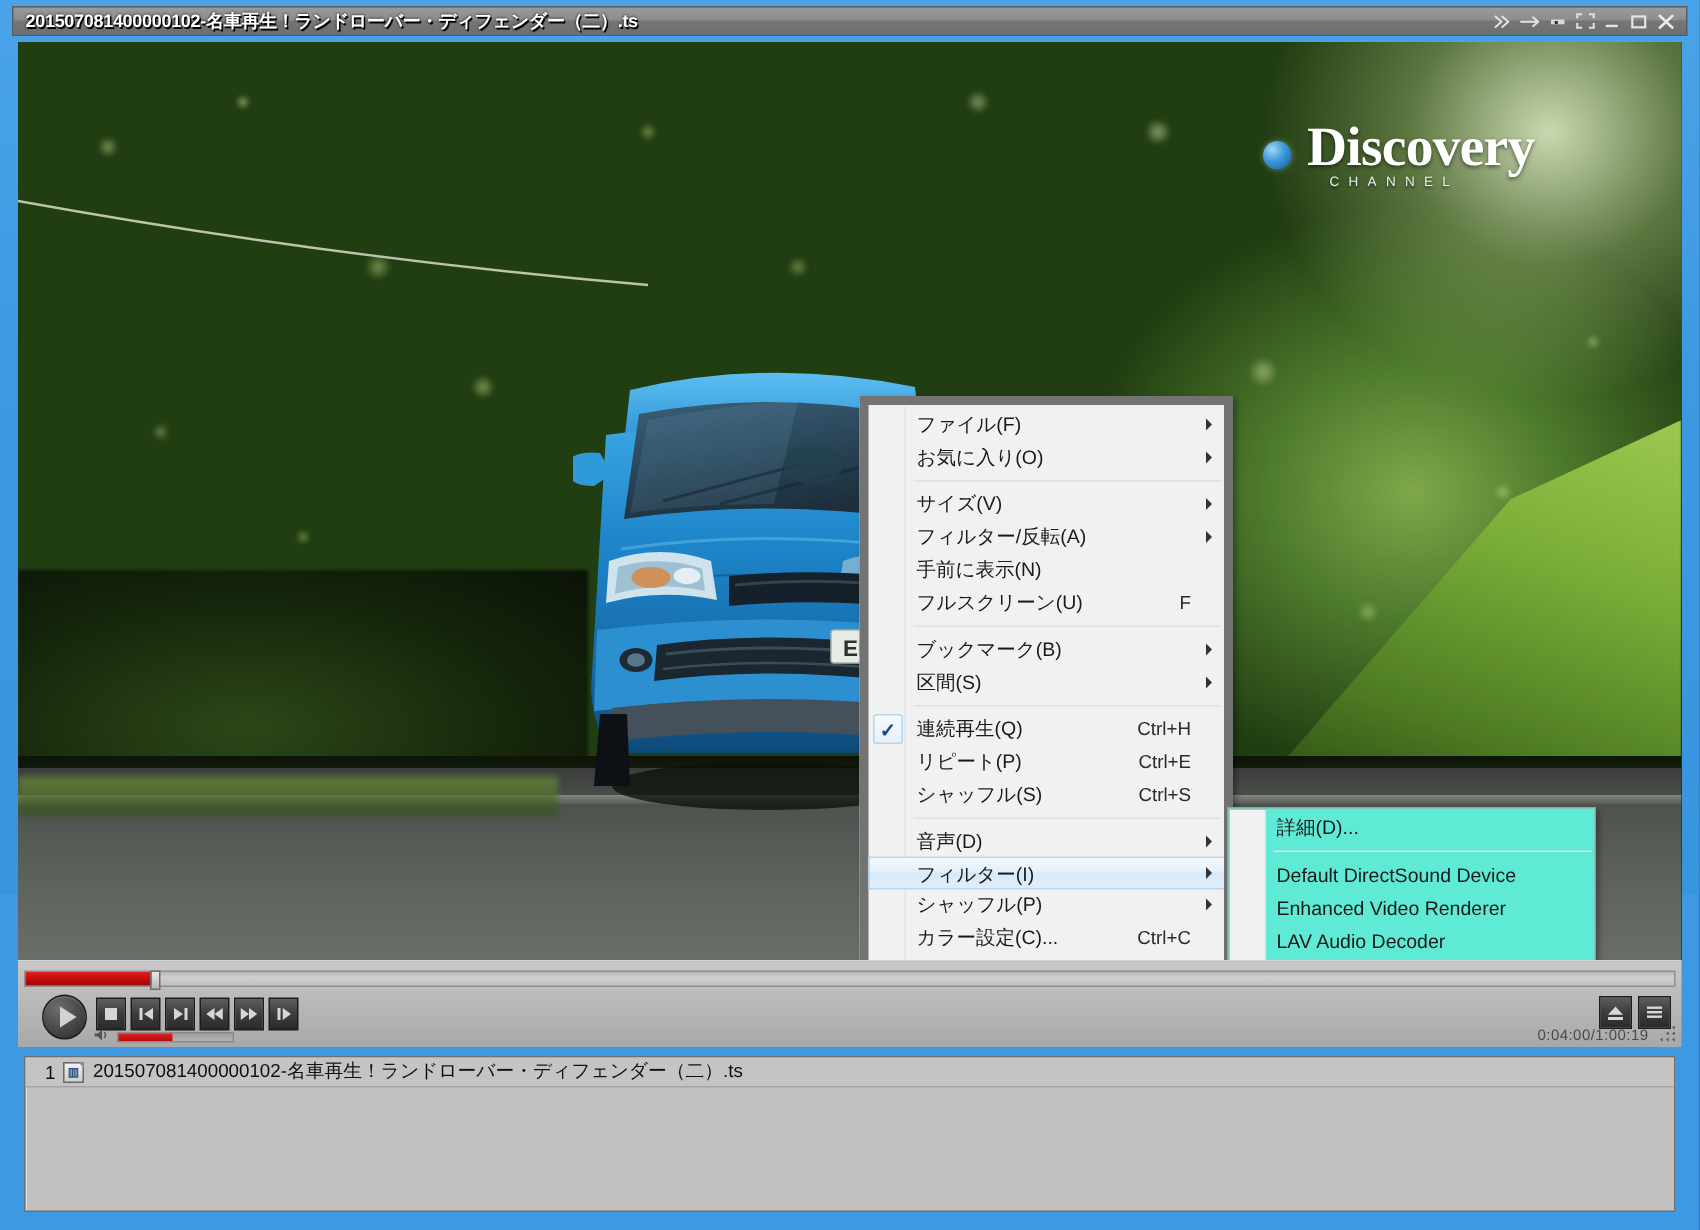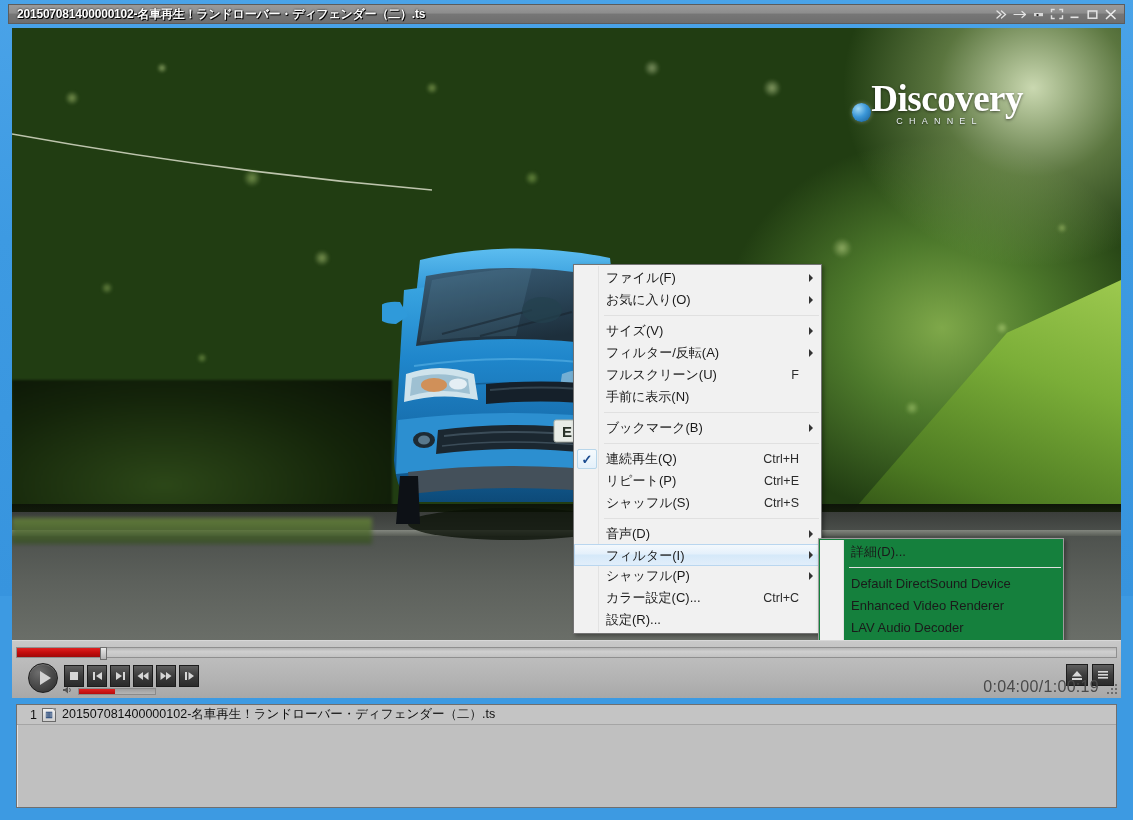--- a/index.html
+++ b/index.html
@@ -154,21 +154,21 @@
   
   #car { left: 370px; top: 196px; width: 260px; height: 320px; }
   #car svg { display: block; }
 
   
   #discovery-logo {
     position: absolute;
     right: 98px; top: 52px;
     display: flex; flex-direction: column; align-items: flex-start;
   }
-  #discovery-row { display: flex; align-items: flex-end; gap: 0; }
+  #discovery-row { display: flex; align-items: center; gap: 10px; }
   #discovery-globe {
     width: 19px; height: 19px; border-radius: 50%;
     background: radial-gradient(circle at 33% 30%, #9fd8f5 0%, #3b97d8 45%, #14598f 100%);
     box-shadow: 0 0 4px #ffffff55;
     position: relative; top: 4px;
   }
   #discovery-word {
     font-family: "Liberation Serif", serif;
     font-size: 37px;
     font-weight: bold;
@@ -185,21 +185,21 @@
     margin-top: -2px;
     text-shadow: 0 1px 2px #00000099;
   }
 
   
   #context-menu {
     position: absolute;
     left: 561px; top: 236px;
     width: 249px;
     background: #f1f1f1;
-    border: 1px solid #737373;
+    border: 6px solid #737373;
     box-shadow: 2px 2px 4px rgba(0,0,0,.35);
     padding: 2px 0;
     z-index: 40;
   }
   #context-menu::before {
     content: ""; position: absolute;
     left: 1px; top: 1px; bottom: 1px; width: 23px;
     background: #f1f1f1;
     border-right: 1px solid #e2e2e2;
   }
@@ -249,21 +249,21 @@
     height: 1px;
     background: #e0e0e0;
     margin: 4px 2px 4px 30px;
   }
 
   
   #submenu {
     position: absolute;
     left: 806px; top: 510px;
     width: 246px;
-    background: #15803d;
+    background: #5eead4;
     border: 1px solid #9d9d9d;
     box-shadow: 2px 2px 4px rgba(0,0,0,.35);
     padding: 2px 0;
     z-index: 50;
   }
   #submenu::before {
     content: ""; position: absolute;
     left: 1px; top: 1px; bottom: 1px; width: 23px;
     background: #f1f1f1;
     border-right: 1px solid #e2e2e2;
@@ -341,21 +341,21 @@
     display: flex; gap: 4px;
   }
   .rbtn {
     width: 22px; height: 22px;
     background: linear-gradient(180deg,#5e5e5e 0%,#3c3c3c 50%,#2a2a2a 100%);
     border: 1px solid #1c1c1c;
     display: flex; align-items: center; justify-content: center;
   }
   #time-display {
     position: absolute; right: 22px; bottom: 2px;
-    font-size: 16px;
+    font-size: 10px;
     color: #4a4a4a;
     letter-spacing: 0.3px;
     font-family: "Liberation Sans", sans-serif;
   }
   #resize-grip {
     position: absolute; right: 3px; bottom: 2px;
     width: 12px; height: 12px;
     background-image:
       radial-gradient(circle 1px at 2px 9px, #6c6c6c 100%, transparent),
       radial-gradient(circle 1px at 6px 9px, #6c6c6c 100%, transparent),
@@ -559,29 +559,33 @@
         <div class="msep"></div>
         <div class="mi">
           <span class="mi-label">サイズ(V)</span>
           <span class="mi-arrow"></span>
         </div>
         <div class="mi">
           <span class="mi-label">フィルター/反転(A)</span>
           <span class="mi-arrow"></span>
         </div>
         <div class="mi">
+          <span class="mi-label">手前に表示(N)</span>
+        </div>
+        <div class="mi">
           <span class="mi-label">フルスクリーン(U)</span>
           <span class="mi-accel">F</span>
         </div>
-        <div class="mi">
-          <span class="mi-label">手前に表示(N)</span>
-        </div>
         <div class="msep"></div>
         <div class="mi">
           <span class="mi-label">ブックマーク(B)</span>
+          <span class="mi-arrow"></span>
+        </div>
+        <div class="mi">
+          <span class="mi-label">区間(S)</span>
           <span class="mi-arrow"></span>
         </div>
         <div class="msep"></div>
         <div class="mi">
           <span class="mi-check">✓</span>
           <span class="mi-label">連続再生(Q)</span>
           <span class="mi-accel">Ctrl+H</span>
         </div>
         <div class="mi">
           <span class="mi-label">リピート(P)</span>

